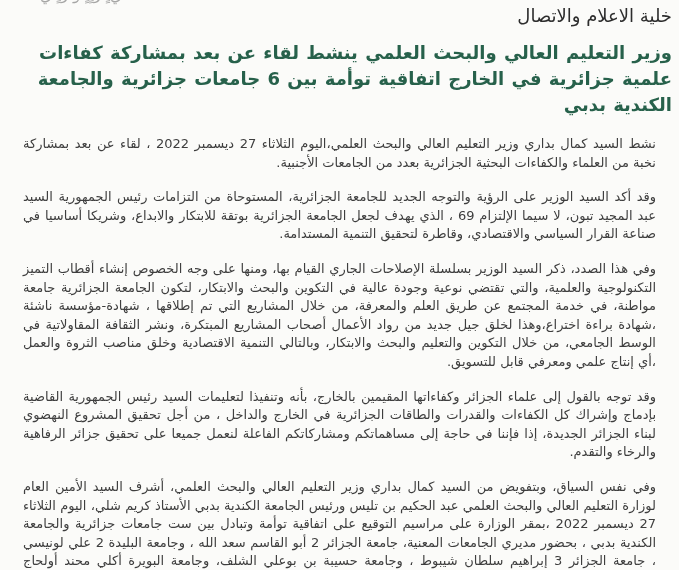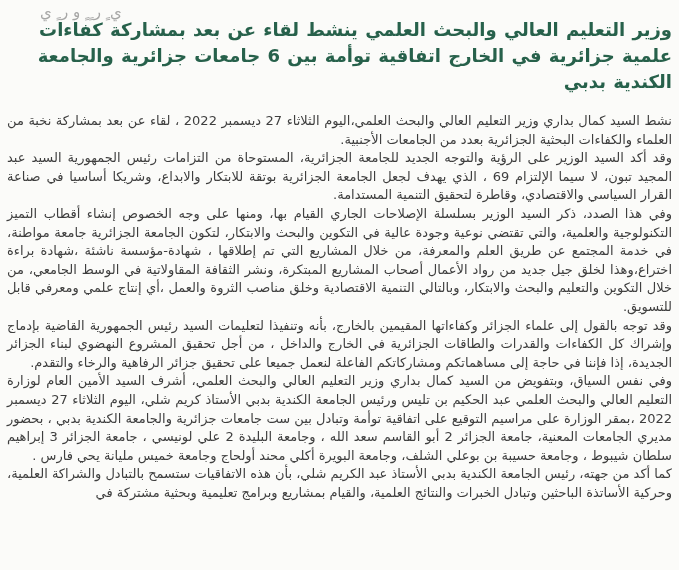--- a/index.html
+++ b/index.html
@@ -29,47 +29,48 @@
     opacity: 0.75;
   }
   .dept {
     padding-top: 1px;
     text-align: right;
     font-size: 18px;
     color: #2d2d2d;
     line-height: 30px;
   }
   .headline {
-    margin-top: 17px;
+    margin-top: 9px;
     color: #27614b;
     font-size: 18px;
     font-weight: bold;
     line-height: 26px;
     text-align: right;
     word-spacing: 1px;
   }
   .body-text {
     margin-top: 17px;
     color: #3e3e3e;
     font-size: 13px;
     line-height: 18.6px;
     text-align: justify;
     text-align-last: right;
   }
   .body-text p {
-    margin: 0;
+    margin: 16px;
   }
 </style>
 </head>
 <body>
 
 <div class="page">
 
   <div class="clipped-line">ي ٍ ر ٍ ٍ و ر ٍ ي</div>
 
+  <div class="dept">خلية الاعلام والاتصال</div>
 
   <h1 class="headline">وزير التعليم العالي والبحث العلمي ينشط لقاء عن بعد بمشاركة كفاءات علمية جزائرية في الخارج اتفاقية توأمة بين 6 جامعات جزائرية والجامعة الكندية بدبي</h1>
 
   <div class="body-text">
     <p>نشط السيد كمال بداري وزير التعليم العالي والبحث العلمي،اليوم الثلاثاء 27 ديسمبر 2022 ، لقاء عن بعد بمشاركة نخبة من العلماء والكفاءات البحثية الجزائرية بعدد من الجامعات الأجنبية.</p>
     <p>وقد أكد السيد الوزير على الرؤية والتوجه الجديد للجامعة الجزائرية، المستوحاة من التزامات رئيس الجمهورية السيد عبد المجيد تبون، لا سيما الإلتزام 69 ، الذي يهدف لجعل الجامعة الجزائرية بوتقة للابتكار والابداع، وشريكا أساسيا في صناعة القرار السياسي والاقتصادي، وقاطرة لتحقيق التنمية المستدامة.</p>
     <p>وفي هذا الصدد، ذكر السيد الوزير بسلسلة الإصلاحات الجاري القيام بها، ومنها على وجه الخصوص إنشاء أقطاب التميز التكنولوجية والعلمية، والتي تقتضي نوعية وجودة عالية في التكوين والبحث والابتكار، لتكون الجامعة الجزائرية جامعة مواطنة، في خدمة المجتمع عن طريق العلم والمعرفة، من خلال المشاريع التي تم إطلاقها ، شهادة-مؤسسة ناشئة ،شهادة براءة اختراع،وهذا لخلق جيل جديد من رواد الأعمال أصحاب المشاريع المبتكرة، ونشر الثقافة المقاولاتية في الوسط الجامعي، من خلال التكوين والتعليم والبحث والابتكار، وبالتالي التنمية الاقتصادية وخلق مناصب الثروة والعمل ،أي إنتاج علمي ومعرفي قابل للتسويق.</p>
     <p>وقد توجه بالقول إلى علماء الجزائر وكفاءاتها المقيمين بالخارج، بأنه وتنفيذا لتعليمات السيد رئيس الجمهورية القاضية بإدماج وإشراك كل الكفاءات والقدرات والطاقات الجزائرية في الخارج والداخل ، من أجل تحقيق المشروع النهضوي لبناء الجزائر الجديدة، إذا فإننا في حاجة إلى مساهماتكم ومشاركاتكم الفاعلة لنعمل جميعا على تحقيق جزائر الرفاهية والرخاء والتقدم.</p>
     <p>وفي نفس السياق، وبتفويض من السيد كمال بداري وزير التعليم العالي والبحث العلمي، أشرف السيد الأمين العام لوزارة التعليم العالي والبحث العلمي عبد الحكيم بن تليس ورئيس الجامعة الكندية بدبي الأستاذ كريم شلي، اليوم الثلاثاء 27 ديسمبر 2022 ،بمقر الوزارة على مراسيم التوقيع على اتفاقية توأمة وتبادل بين ست جامعات جزائرية والجامعة الكندية بدبي ، بحضور مديري الجامعات المعنية، جامعة الجزائر 2 أبو القاسم سعد الله ، وجامعة البليدة 2 علي لونيسي ، جامعة الجزائر 3 إبراهيم سلطان شيبوط ، وجامعة حسيبة بن بوعلي الشلف، وجامعة البويرة أكلي محند أولحاج وجامعة خميس مليانة يحي فارس .</p>
     <p>كما أكد من جهته، رئيس الجامعة الكندية بدبي الأستاذ عبد الكريم شلي، بأن هذه الاتفاقيات ستسمح بالتبادل والشراكة العلمية، وحركية الأساتذة الباحثين وتبادل الخبرات والنتائج العلمية، والقيام بمشاريع وبرامج تعليمية وبحثية مشتركة في</p>

